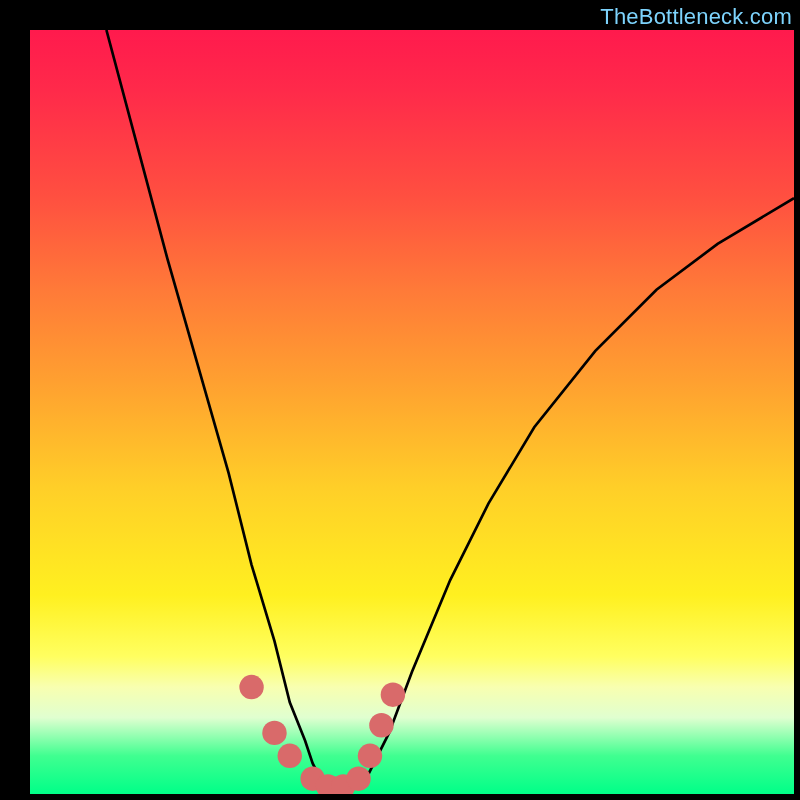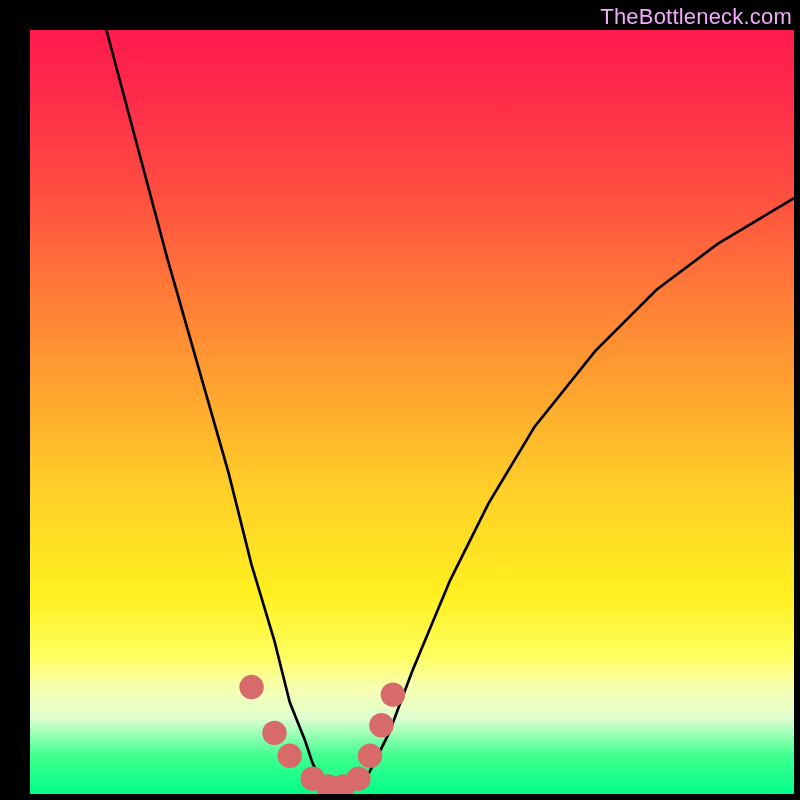--- a/index.html
+++ b/index.html
@@ -35,21 +35,21 @@
       #f8ffb0 86%,
       #e0ffd0 90%,
       #40ff90 95%,
       #00ff88 100%
     );
   }
   .watermark {
     position: absolute;
     top: 4px;
     right: 8px;
-    color: #f0abfc;
+    color: #7dd3fc;
     font-size: 22px;
     letter-spacing: 0.2px;
     font-weight: 400;
   }
   svg.curve {
     position: absolute;
     inset: 0;
     width: 100%;
     height: 100%;
   }

